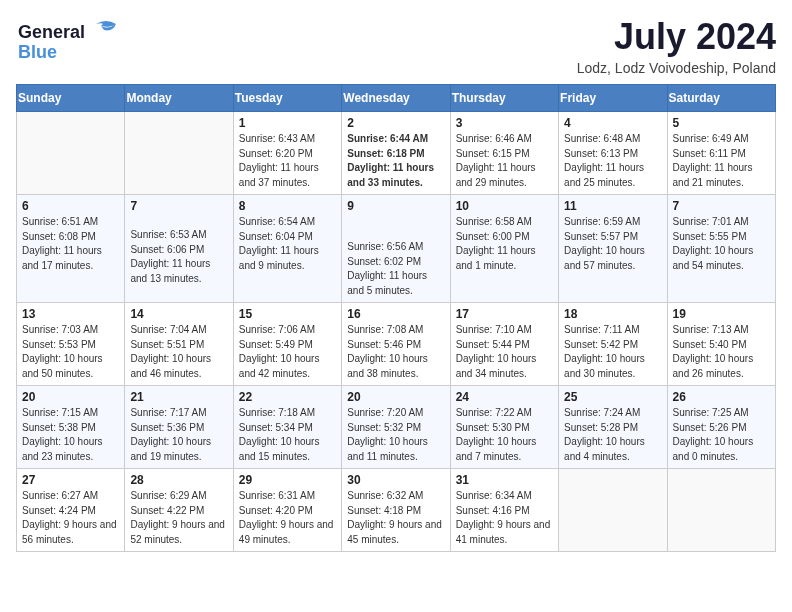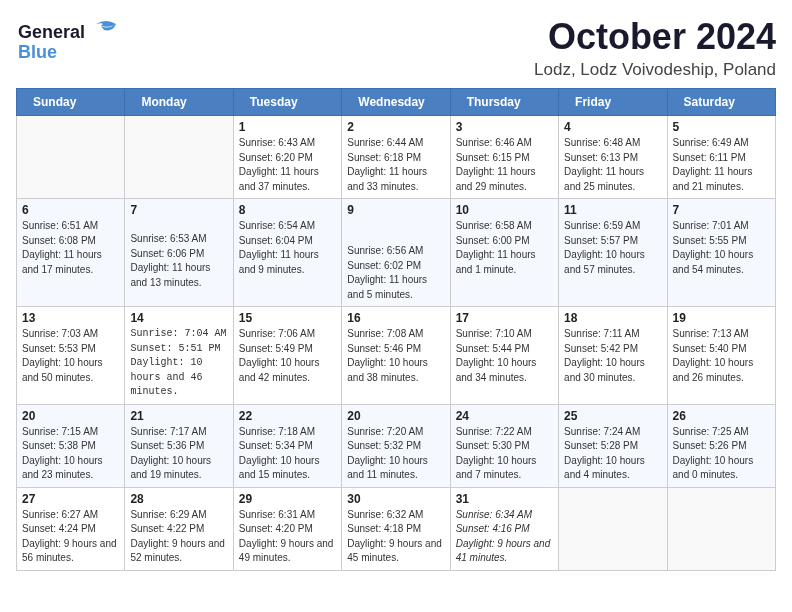--- a/index.html
+++ b/index.html
@@ -23,33 +23,33 @@
     }
     .title-section {
       text-align: right;
     }
     .month-title {
       font-size: 36px;
       font-weight: bold;
       color: #1a1a2e;
     }
     .location {
-      font-size: 17px;
+      font-size: 14px;
       color: #444;
       margin-top: 2px;
     }
     .calendar {
       width: 100%;
       border-collapse: collapse;
       font-size: 11px;
     }
     .calendar th {
       background: #4a7fc1;
       color: #fff;
-      padding: 6px 16px;
+      padding: 6px 1px;
       text-align: left;
       font-size: 12px;
       font-weight: bold;
       border: 1px solid #3a6fb1;
     }
     .calendar td {
       border: 1px solid #ccc;
       vertical-align: top;
       padding: 4px 5px;
       min-height: 80px;
@@ -82,21 +82,21 @@
     <svg width="120" height="48" viewBox="0 0 120 48">
 
       <text x="2" y="22" font-family="Arial" font-weight="bold" font-size="18" fill="#1a1a2e">General</text>
       <text x="2" y="42" font-family="Arial" font-weight="bold" font-size="18" fill="#4a90d9">Blue</text>
 
       <path d="M80 8 Q90 2 100 8 Q95 12 85 10 Q90 6 80 8Z" fill="#4a90d9"></path>
       <path d="M85 10 Q92 14 100 8 Q97 16 88 14Z" fill="#4a90d9"></path>
     </svg>
   </div>
   <div class="title-section">
-    <div class="month-title">October 2024</div>
+    <div class="month-title">July 2024</div>
     <div class="location">Lodz, Lodz Voivodeship, Poland</div>
   </div>
 </div>
 
 <table class="calendar">
   <thead>
     <tr>
     <th>Sunday</th>
         <th>Monday</th>
         <th>Tuesday</th>
@@ -111,21 +111,21 @@
         <td class="empty"></td>
         <td class="empty"></td>
         <td>
           <div class="day-num">1</div>
           <div class="day-info" style="white-space: pre-line;">Sunrise: 6:43 AM
 Sunset: 6:20 PM
 Daylight: 11 hours and 37 minutes.</div>
         </td>
         <td>
           <div class="day-num">2</div>
-          <div class="day-info" style="white-space: pre-line;">Sunrise: 6:44 AM
+          <div class="day-info" style="white-space: pre-line; font-weight: bold;">Sunrise: 6:44 AM
 Sunset: 6:18 PM
 Daylight: 11 hours and 33 minutes.</div>
         </td>
         <td>
           <div class="day-num">3</div>
           <div class="day-info" style="white-space: pre-line;">Sunrise: 6:46 AM
 Sunset: 6:15 PM
 Daylight: 11 hours and 29 minutes.</div>
         </td>
         <td>
@@ -187,21 +187,21 @@
       </tr>
       <tr>
         <td>
           <div class="day-num">13</div>
           <div class="day-info" style="white-space: pre-line;">Sunrise: 7:03 AM
 Sunset: 5:53 PM
 Daylight: 10 hours and 50 minutes.</div>
         </td>
         <td>
           <div class="day-num">14</div>
-          <div class="day-info" style="white-space: pre-line; font-family: Liberation Mono, monospace;">Sunrise: 7:04 AM
+          <div class="day-info" style="white-space: pre-line;">Sunrise: 7:04 AM
 Sunset: 5:51 PM
 Daylight: 10 hours and 46 minutes.</div>
         </td>
         <td>
           <div class="day-num">15</div>
           <div class="day-info" style="white-space: pre-line;">Sunrise: 7:06 AM
 Sunset: 5:49 PM
 Daylight: 10 hours and 42 minutes.</div>
         </td>
         <td>
@@ -293,21 +293,21 @@
 Daylight: 9 hours and 49 minutes.</div>
         </td>
         <td>
           <div class="day-num">30</div>
           <div class="day-info" style="white-space: pre-line;">Sunrise: 6:32 AM
 Sunset: 4:18 PM
 Daylight: 9 hours and 45 minutes.</div>
         </td>
         <td>
           <div class="day-num">31</div>
-          <div class="day-info" style="white-space: pre-line; font-style: italic;">Sunrise: 6:34 AM
+          <div class="day-info" style="white-space: pre-line;">Sunrise: 6:34 AM
 Sunset: 4:16 PM
 Daylight: 9 hours and 41 minutes.</div>
         </td>
         <td class="empty"></td>
         <td class="empty"></td>
       </tr>
     </tbody>
 </table>
 
 </body></html>

